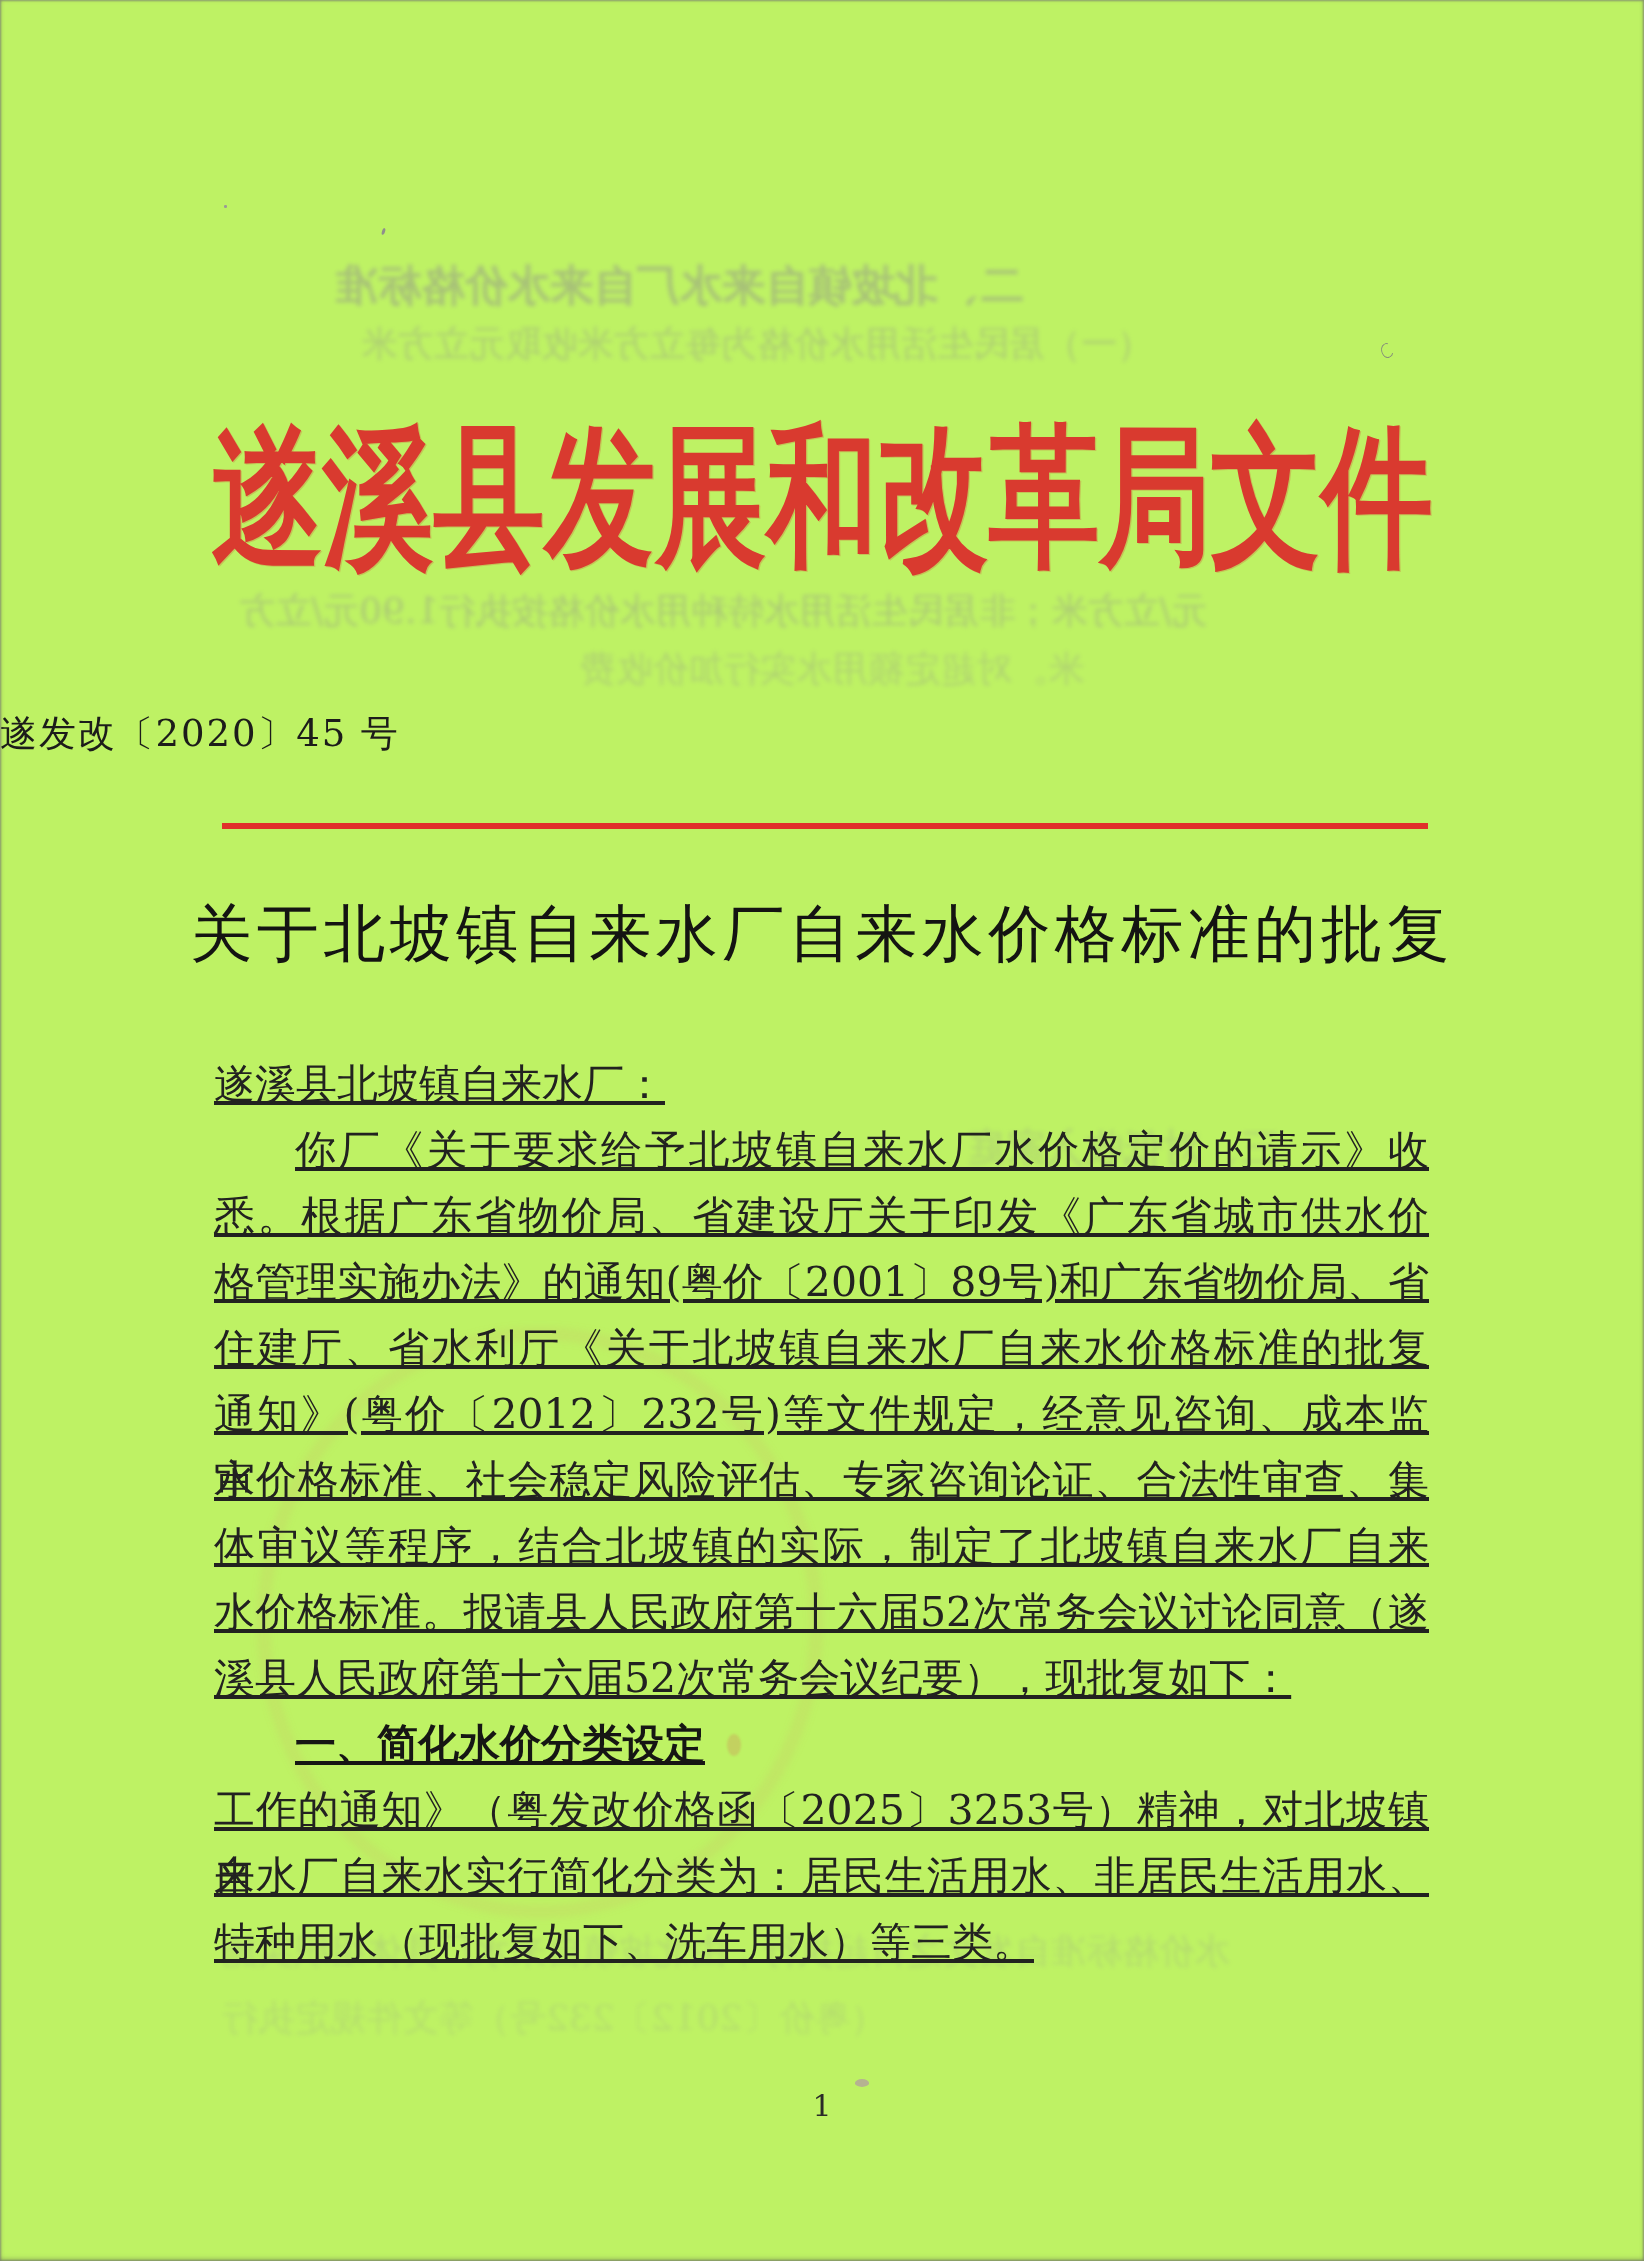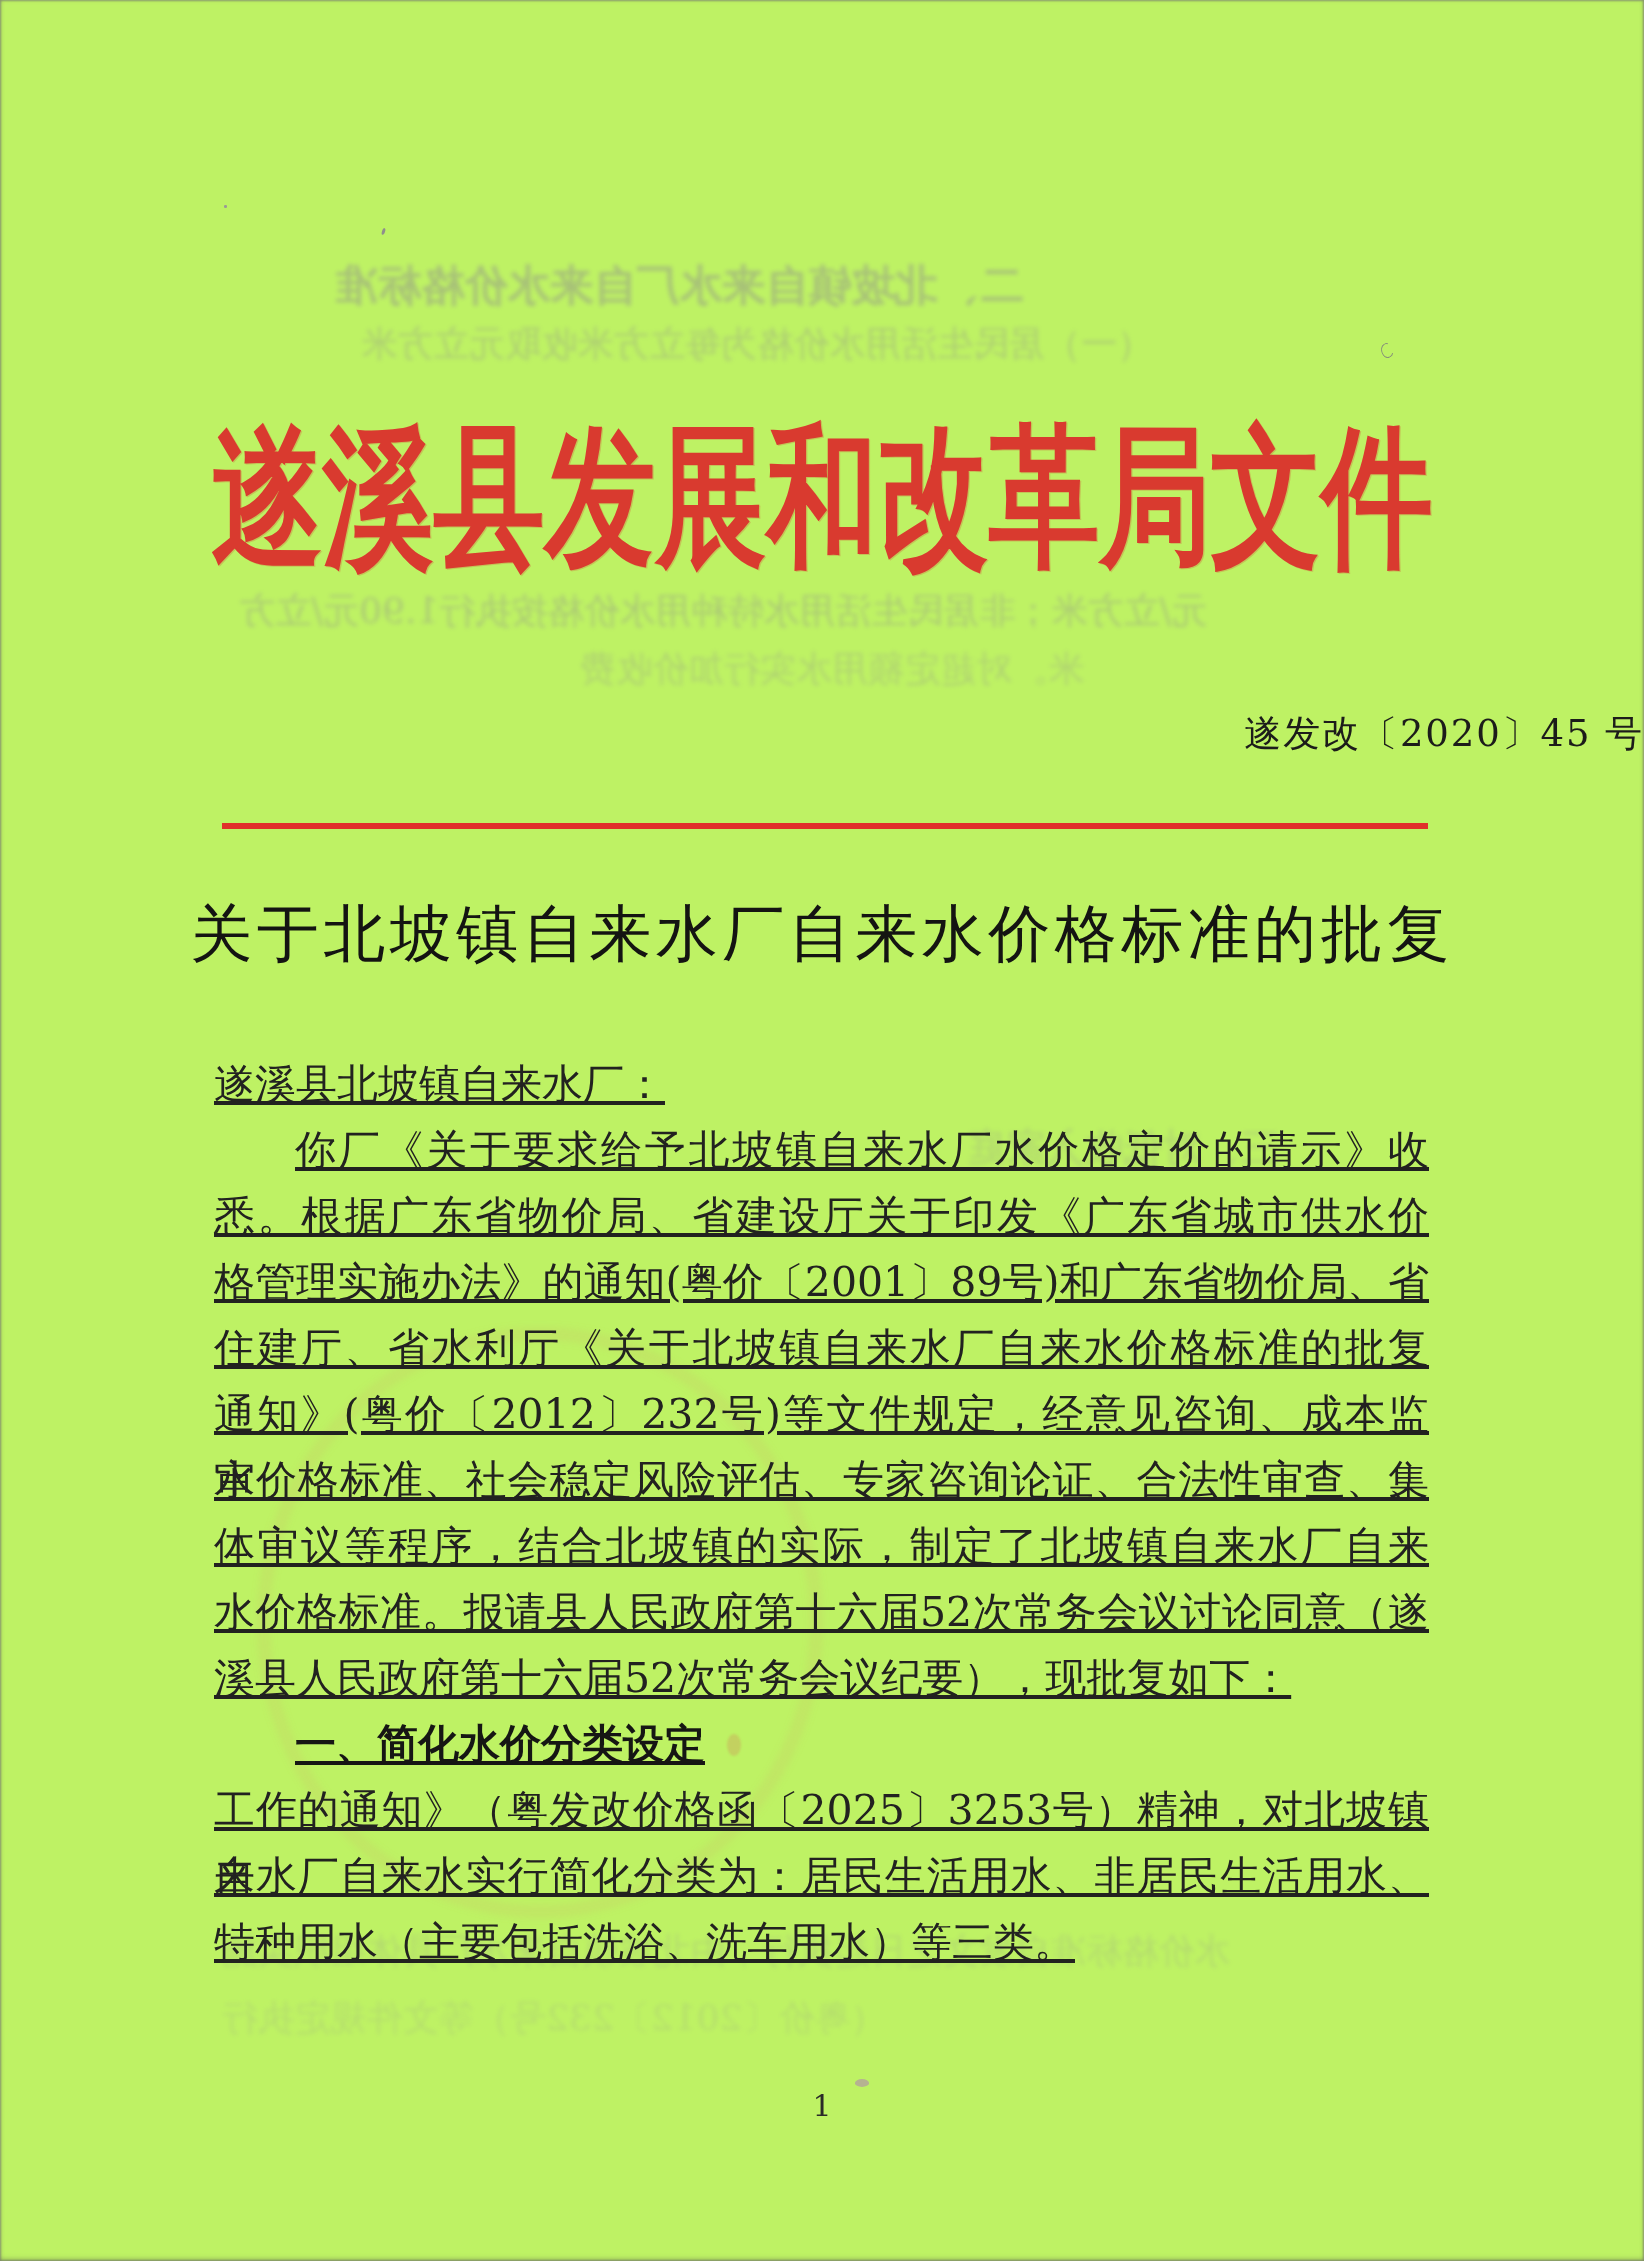--- a/index.html
+++ b/index.html
@@ -24,21 +24,21 @@
     text-align:center;
     font-size:111px; line-height:111px; font-weight:bold;
     color:#d93a2f;
     transform:scaleY(1.38);
     font-family:"DejaVu Serif", serif;
     white-space:nowrap;
     text-shadow:1.3px 1.3px 0 rgba(217,58,47,.25);
   }
   .doc-number{
     position:absolute; top:713px; left:0; width:100%;
-    text-align:right;
+    text-align:left;
     font-size:37px; line-height:41px;
     letter-spacing:1.9px;
     color:#1c1c1a;
     white-space:nowrap;
   }
   .red-line{
     position:absolute; top:823px; left:222px;
     width:1206px; height:6.4px;
     background:#e0302a;
   }
@@ -159,21 +159,21 @@
     <div class="ln j">格管理实施办法》的通知(粤价〔2001〕89号)和广东省物价局、省</div>
     <div class="ln j">住建厅、省水利厅《关于北坡镇自来水厂自来水价格标准的批复</div>
     <div class="ln j">通知》(粤价〔2012〕232号)等文件规定，经意见咨询、成本监审、</div>
     <div class="ln j">水价格标准、社会稳定风险评估、专家咨询论证、合法性审查、集</div>
     <div class="ln j">体审议等程序，结合北坡镇的实际，制定了北坡镇自来水厂自来</div>
     <div class="ln j">水价格标准。报请县人民政府第十六届52次常务会议讨论同意（遂</div>
     <div class="ln">溪县人民政府第十六届52次常务会议纪要），现批复如下：</div>
     <div class="ln hd ind">一、简化水价分类设定</div>
     <div class="ln j">工作的通知》（粤发改价格函〔2025〕3253号）精神，对北坡镇自</div>
     <div class="ln j">来水厂自来水实行简化分类为：居民生活用水、非居民生活用水、</div>
-    <div class="ln">特种用水（主要包括洗浴、洗车用水）等三类。</div>
+    <div class="ln">特种用水（现批复如下、洗车用水）等三类。</div>
   </div>
 
   <div class="page-number">1</div>
 
   <div class="speck speck1"></div>
   <div class="speck speck2"></div>
   <div class="speck speck3"></div>
   <div class="speck speck4"></div>
 
 </div>

